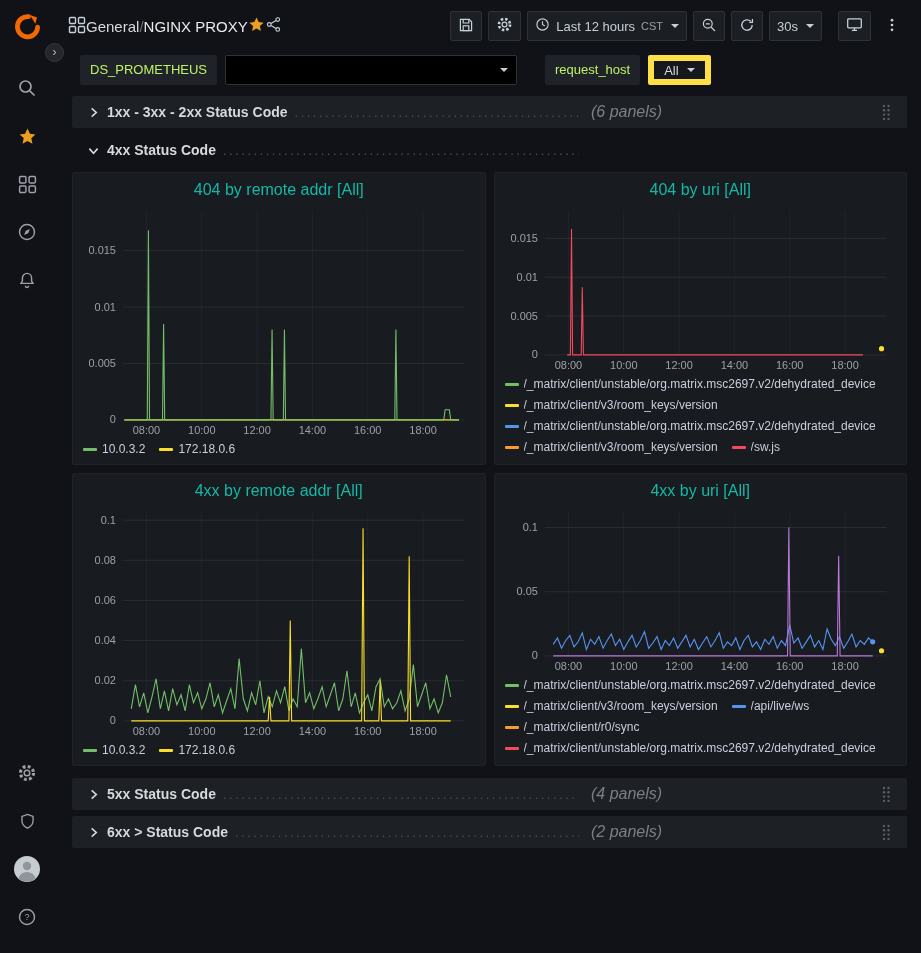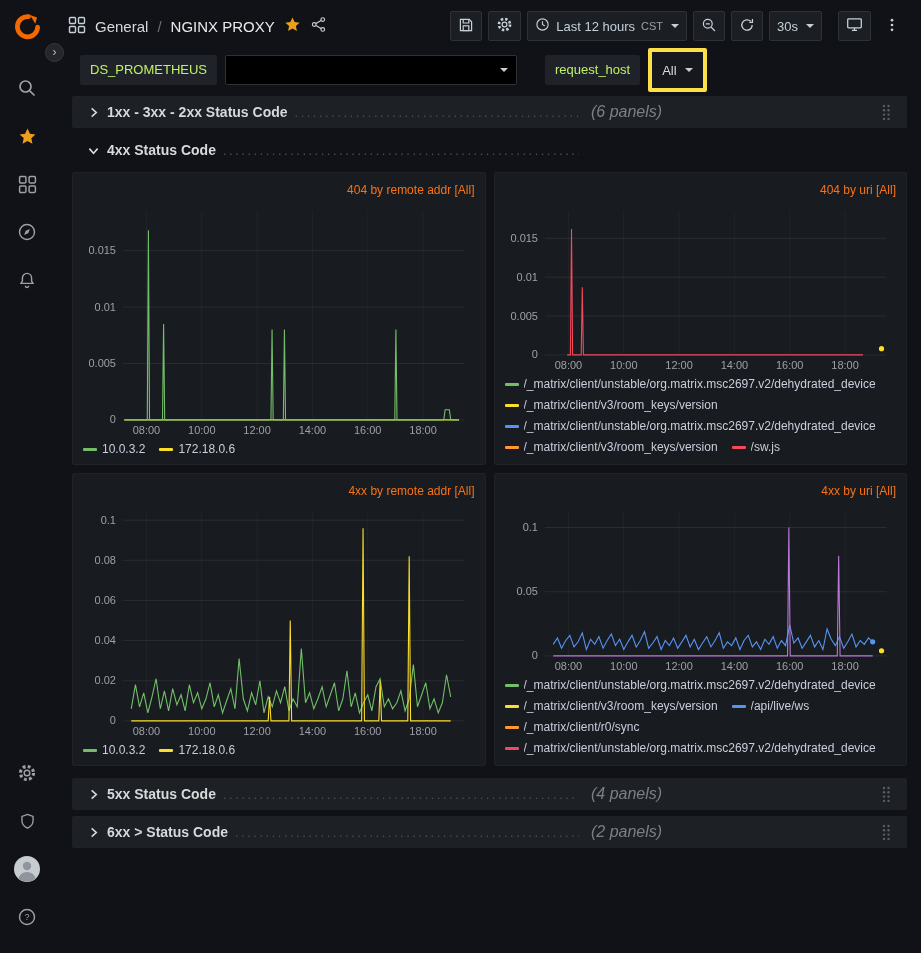--- a/index.html
+++ b/index.html
@@ -13,61 +13,61 @@
   .s-logo{margin-bottom:22px;cursor:pointer}
   .s-item{width:54px;height:48px;display:flex;align-items:center;justify-content:center;cursor:pointer}
   .s-spacer{flex:1}
   .nav-toggle{position:absolute;left:45px;top:43px;width:19px;height:19px;border-radius:50%;
     background:#24262b;border:1px solid #35383d;color:#b4b7bd;font-size:12px;line-height:16px;
     text-align:center;cursor:pointer;z-index:5}
 
   
   .main{flex:1;display:flex;flex-direction:column;min-width:0}
   .topbar{height:52px;flex:none;display:flex;align-items:center;padding:0 14px;gap:8px}
-  .crumb{display:flex;align-items:center;gap:9px;font-size:15px;white-space:nowrap}
+  .crumb{display:flex;align-items:center;font-size:15px;white-space:nowrap}
   .crumb .sep{color:#6e7076}
   .crumb .lnk{color:#d8d9da;cursor:pointer}
   .crumb .ttl{color:#e9eaeb;cursor:pointer}
   .tb-right{margin-left:auto;display:flex;align-items:center;gap:6px}
   .tb-btn{height:30px;min-width:30px;padding:0 7px;background:#1b1e23;border:1px solid #2c3235;
     border-radius:2px;display:flex;align-items:center;justify-content:center;gap:6px;color:#c7d0d9;
     font-size:13px;cursor:pointer;white-space:nowrap}
   .tb-btn .tz{font-size:11px;color:#9da0a8}
   .caret{width:0;height:0;border-left:4px solid transparent;border-right:4px solid transparent;
     border-top:4.5px solid #c7d0d9;margin-left:2px}
   .gap-l{margin-left:10px}
 
   
   .varbar{height:44px;flex:none;display:flex;align-items:center;gap:8px;padding:2px 14px 10px 26px}
   .var-label{height:30px;line-height:30px;padding:0 10px;background:#1f2229;color:#bef264;
     font-size:13px;font-weight:500;border-radius:2px;white-space:nowrap}
   .var-black{width:292px;height:30px;background:#000;border:1px solid #2c3235;border-radius:2px;
     display:flex;align-items:center;justify-content:flex-end;padding:0 8px;cursor:pointer}
-  .var-select{height:44px;padding:0 10px;background:#16181d;border:4px solid #fde047;border-radius:2px;
+  .var-select{height:30px;padding:0 10px;background:#16181d;border:6px solid #fde047;border-radius:2px;
     display:flex;align-items:center;gap:6px;color:#d8d9da;font-size:13px;cursor:pointer}
   .vgap{width:12px}
 
   
   .dash{flex:1;padding:0 14px 0 18px;overflow:hidden}
   .rowhdr{height:32px;display:flex;align-items:center;padding:0 16px;margin-bottom:6px;
     border-radius:2px;cursor:pointer}
   .rowhdr.collapsed{background:#1d2025}
   .rowhdr.expanded{margin-top:4px}
   .row-left{display:flex;align-items:baseline;width:472px;overflow:hidden;flex:none}
   .row-chev{align-self:center;margin-right:8px;display:flex}
   .row-title{font-size:14px;font-weight:700;color:#d8d9da;white-space:nowrap}
   .dots{flex:1;overflow:hidden;white-space:nowrap;color:#4d5158;font-size:13px;
     letter-spacing:2.5px;margin-left:7px}
   .row-count{font-style:italic;color:#7b8087;font-size:16px;margin-left:12px;white-space:nowrap}
   .drag{margin-left:auto;display:flex;cursor:grab}
 
   .grid2{display:grid;grid-template-columns:1fr 1fr;gap:8px;margin-bottom:12px}
   .panel{background:#181b1f;border:1px solid #202226;border-radius:2px;height:293px;
     padding:6px 10px;display:flex;flex-direction:column;min-width:0;overflow:hidden}
-  .p-title{text-align:right;font-size:12px;font-weight:500;color:#f97316;height:24px;
+  .p-title{text-align:center;font-size:16px;font-weight:500;color:#14b8a6;height:24px;
     line-height:22px;cursor:pointer;white-space:nowrap;overflow:hidden}
   .chart{width:100%;display:block}
   .chart-a{height:235px}
   .chart-b{height:170px}
   .legend{flex:1;overflow:hidden;display:flex;flex-wrap:wrap;align-content:flex-start;
     column-gap:14px;row-gap:3px;padding-top:2px}
   .lg-item{display:flex;align-items:center;gap:5px;max-width:100%;height:18px;flex:none;cursor:pointer}
   .sw{width:14px;height:3px;border-radius:1px;flex:none}
   .lg-t{font-size:12px;color:#ccccdc;white-space:nowrap;overflow:hidden}
 

